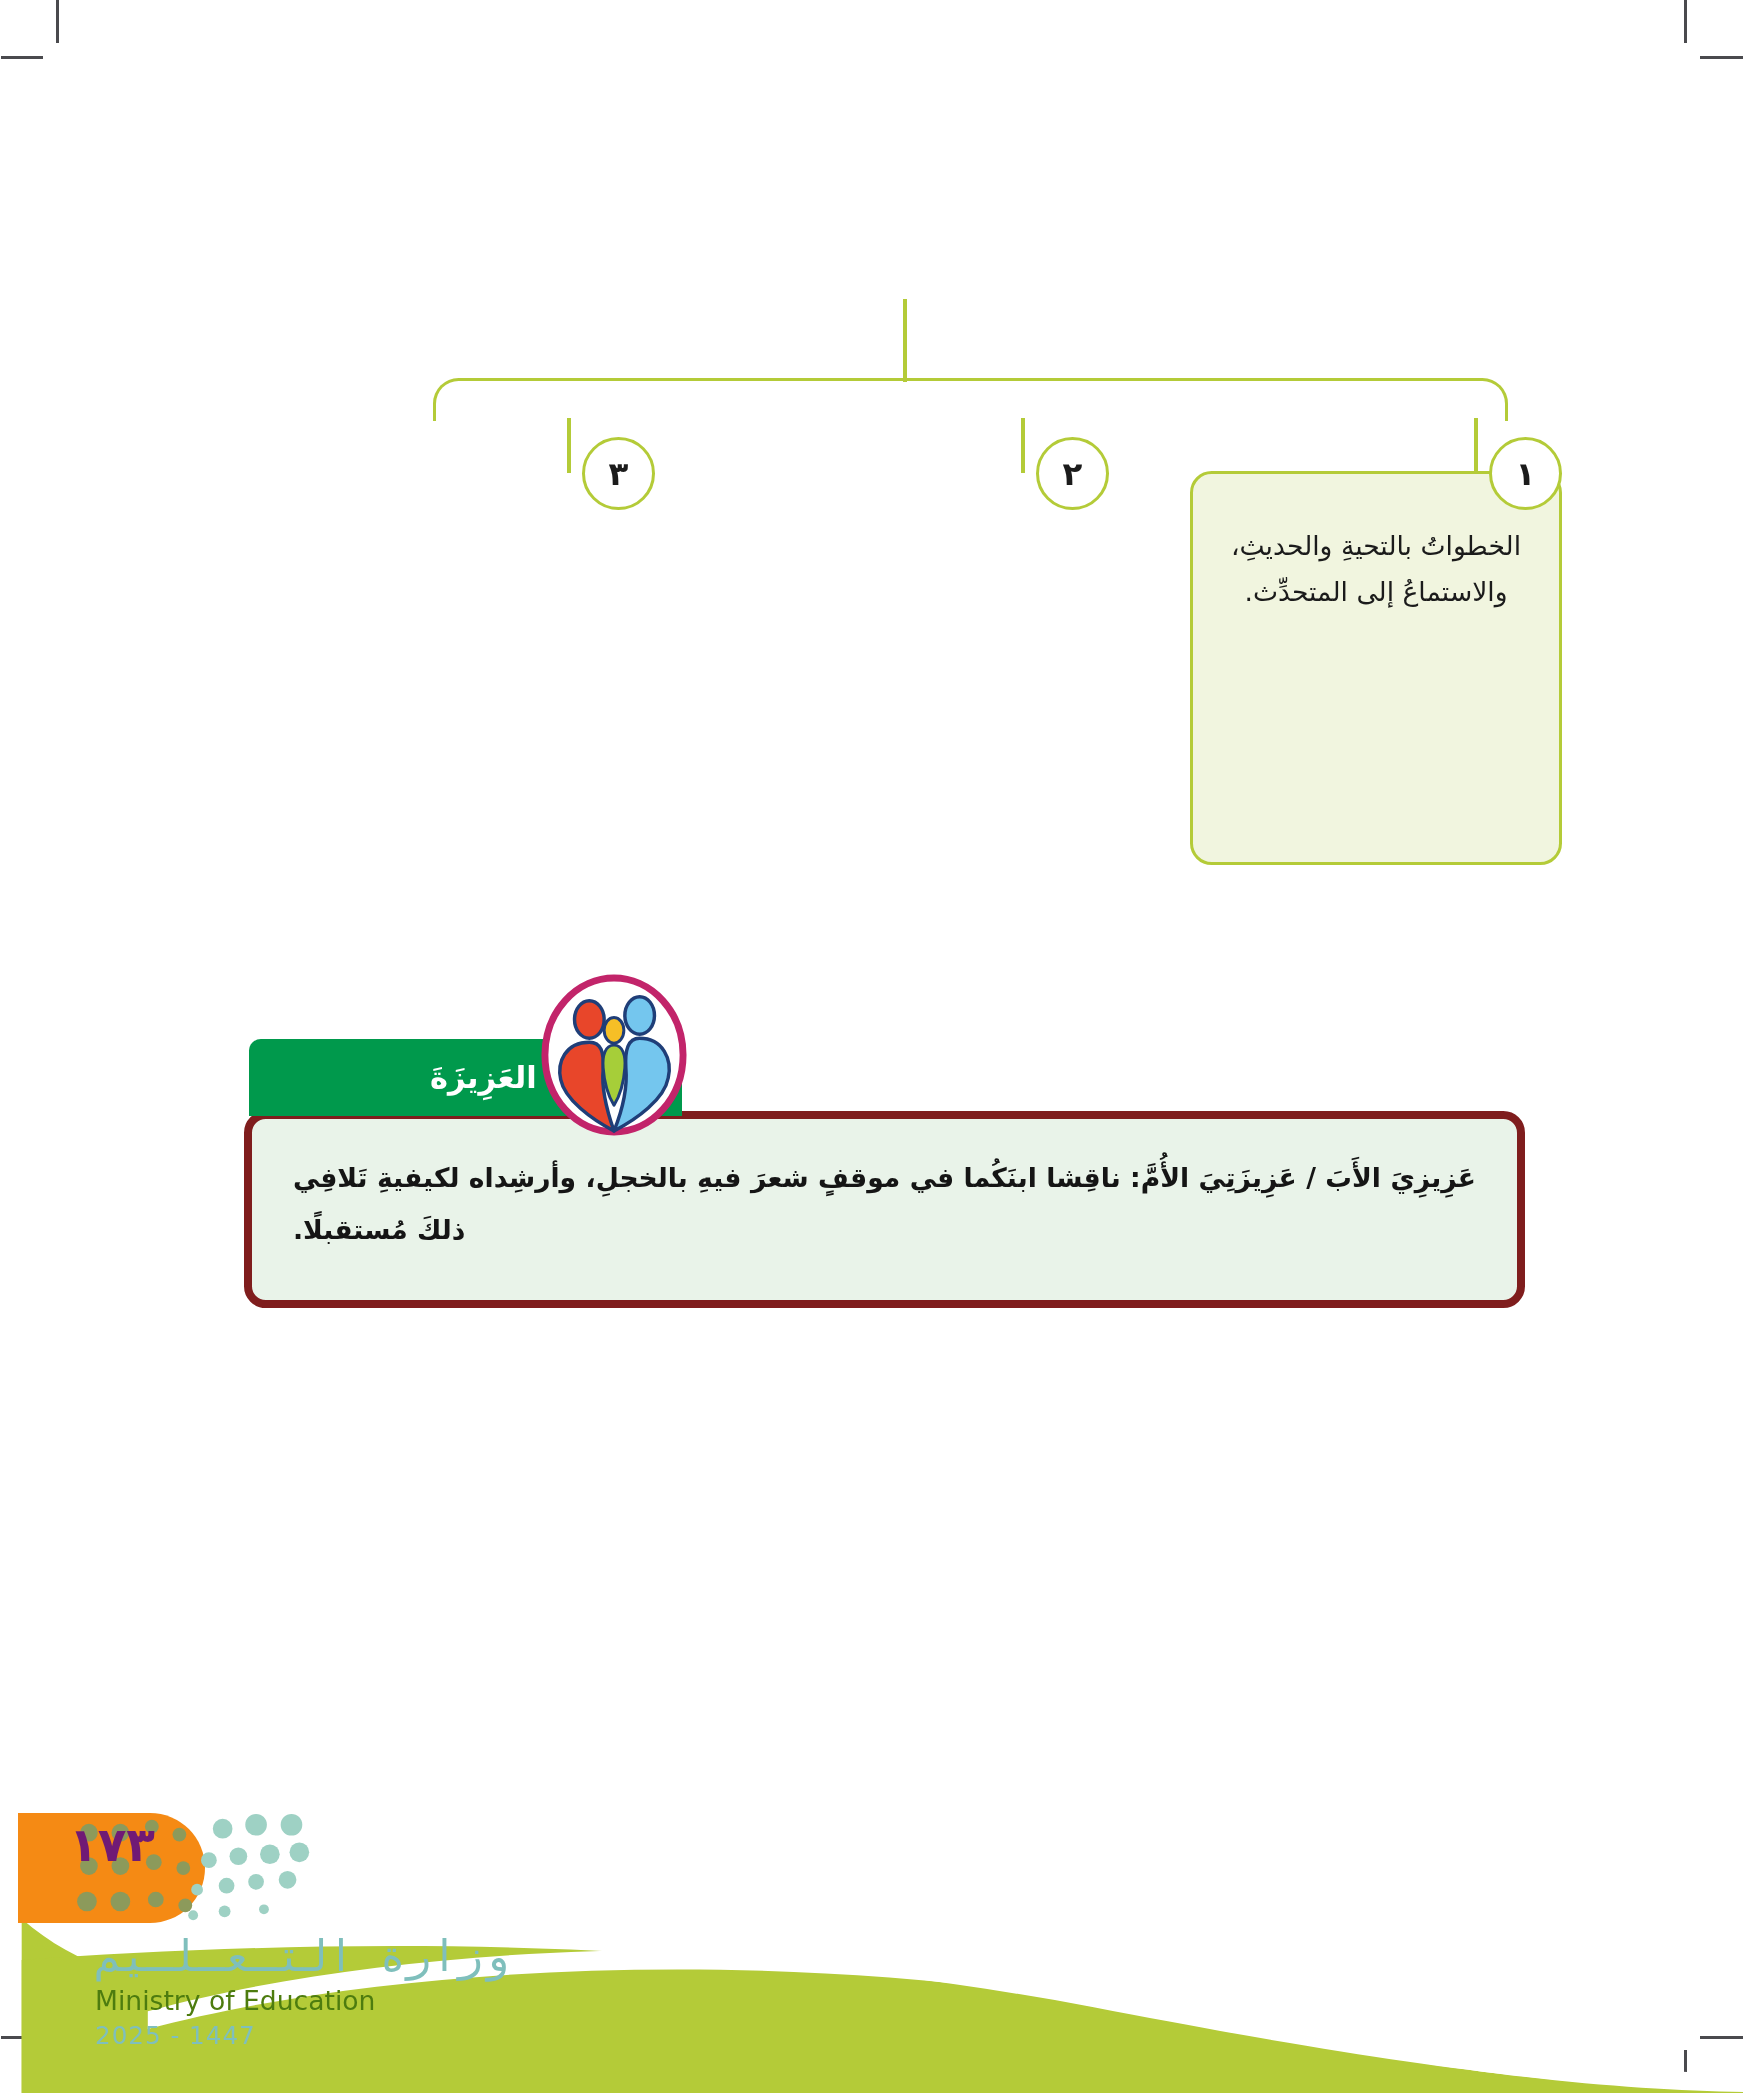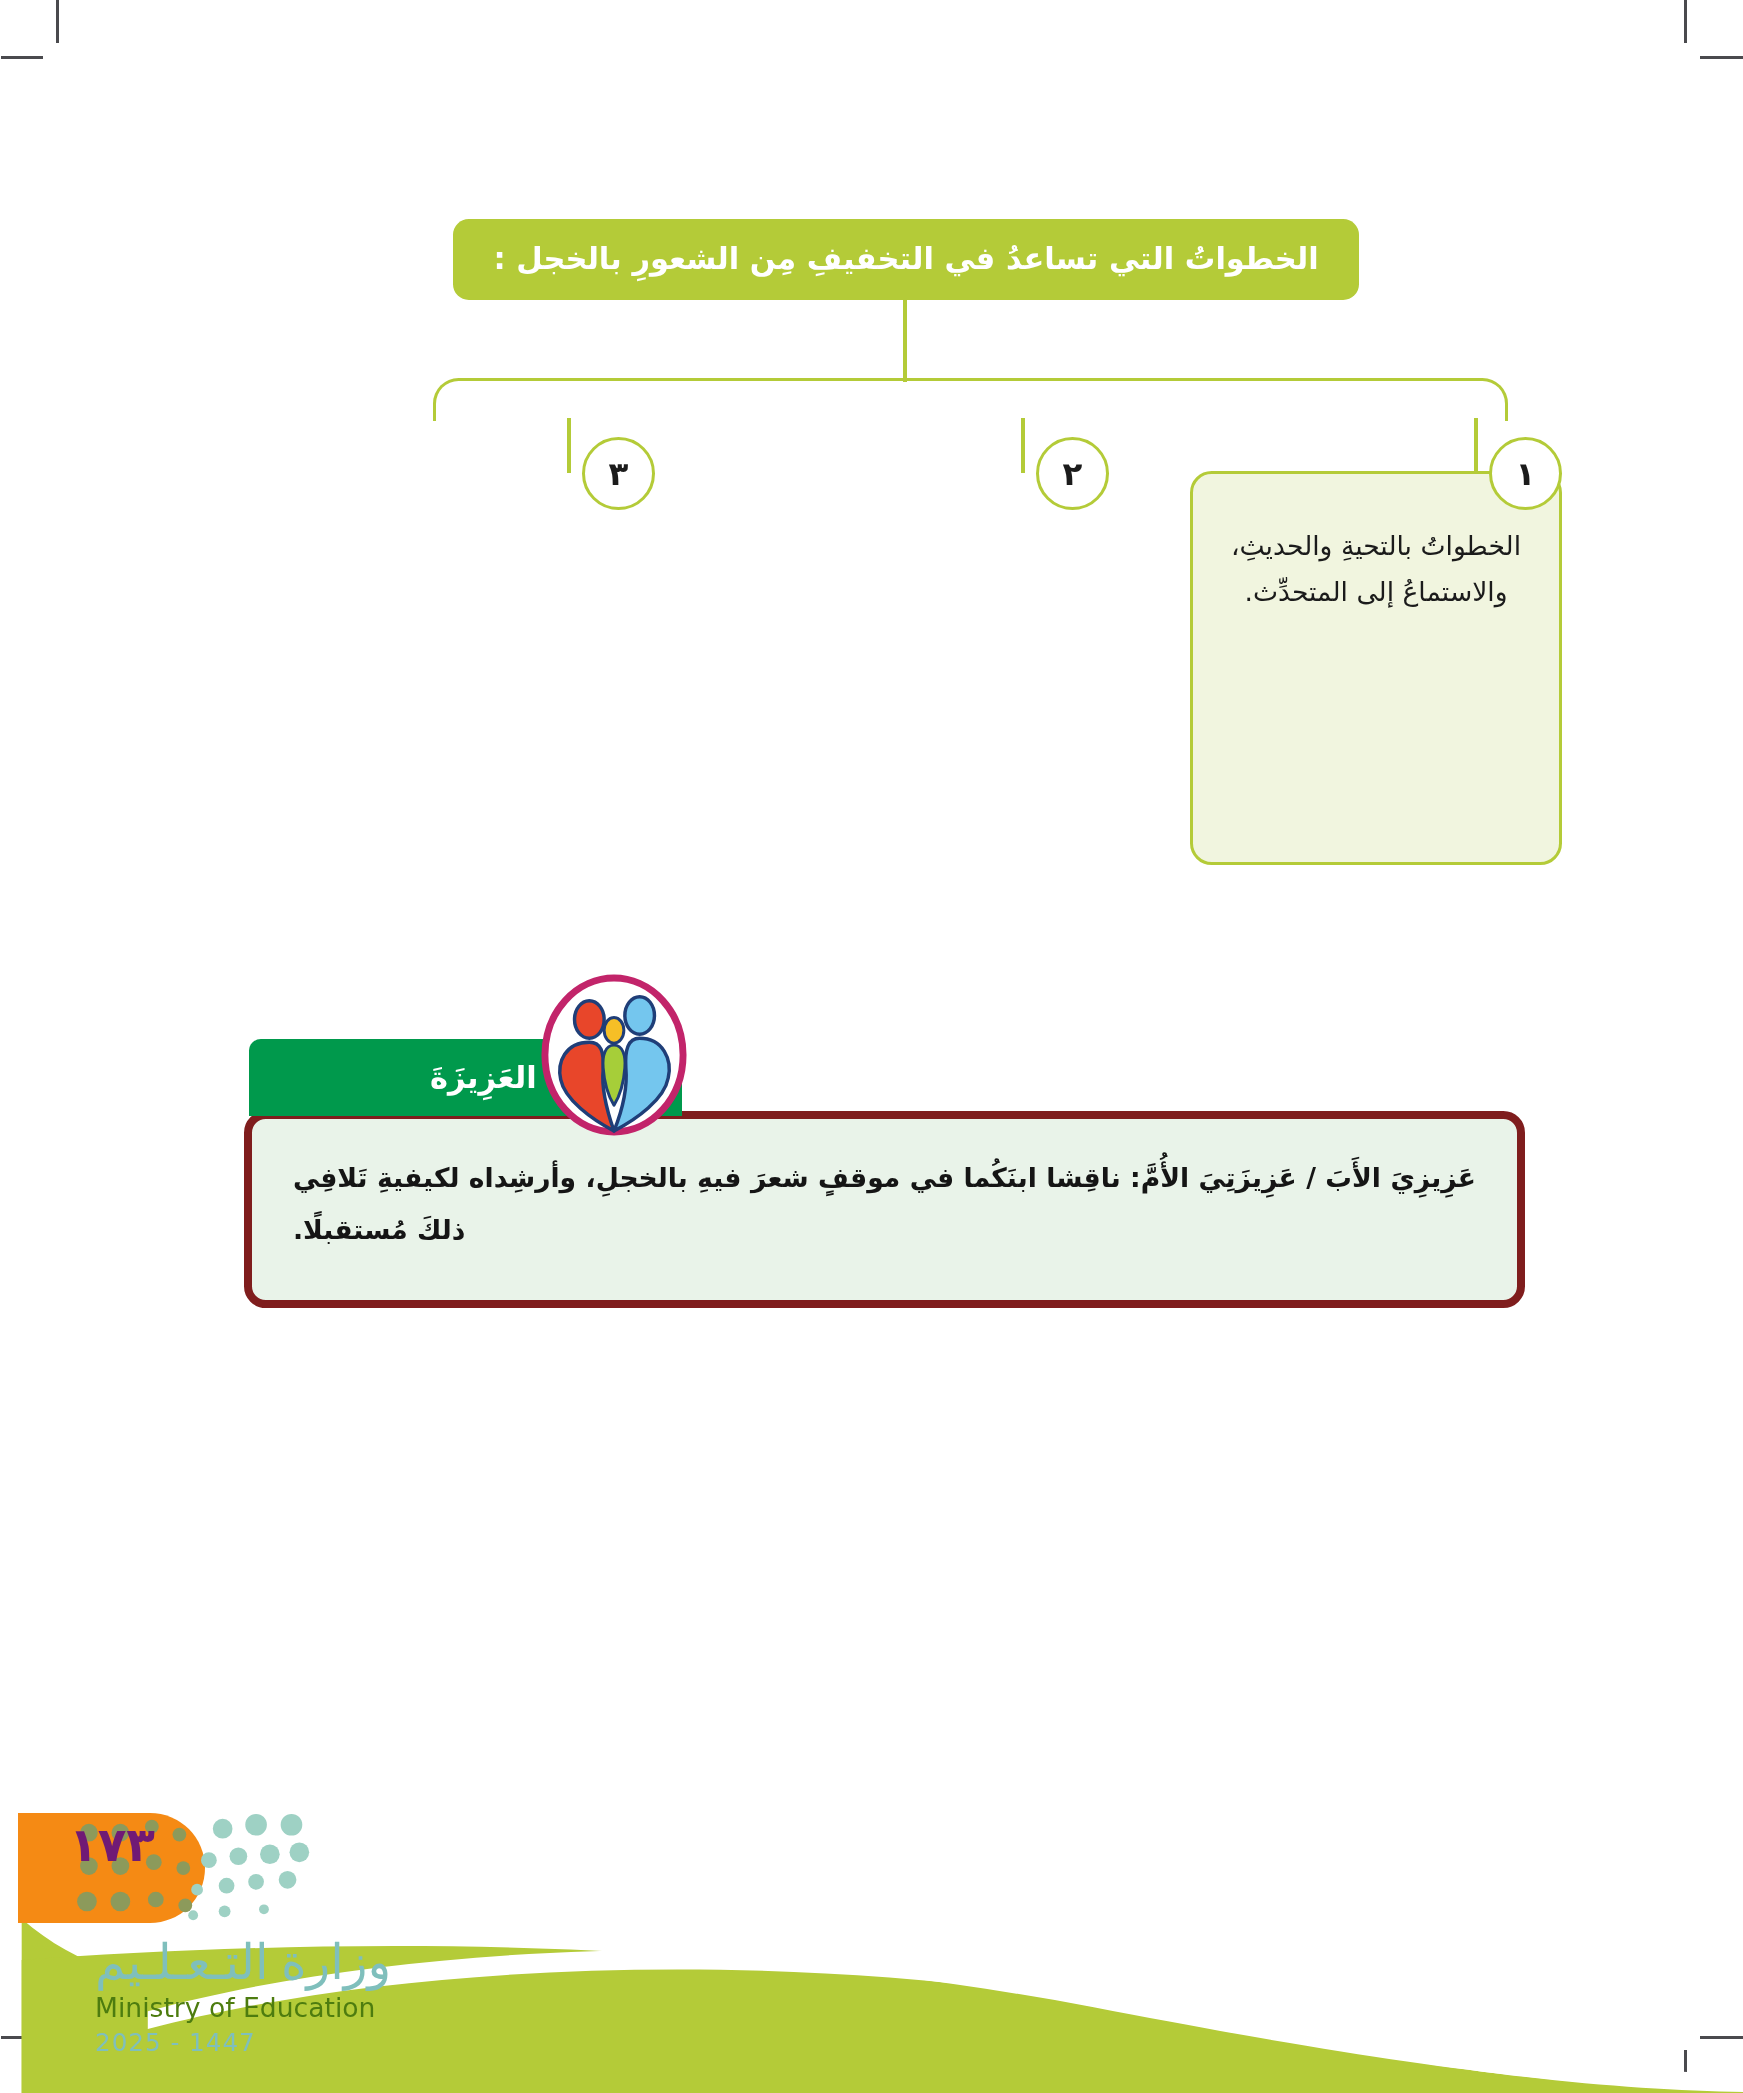--- a/index.html
+++ b/index.html
@@ -220,24 +220,24 @@
   .moe-text-block {
     position: absolute;
     left: 95px;
     top: 1937px;
     z-index: 6;
     direction: rtl;
     text-align: right;
   }
   .moe-ar {
     color: #7fbfbc;
-    font-size: 49px;
+    font-size: 43px;
     letter-spacing: 3px;
     line-height: 1.08;
-    font-family: Liberation Serif, serif;
+    font-family: Liberation Mono, monospace;
   }
   .moe-en {
     color: #4d7c0f;
     font-size: 26.6px;
     direction: ltr;
     text-align: left;
     line-height: 1.35;
     font-family: "DejaVu Sans", "Liberation Sans", sans-serif;
   }
   .moe-year {
@@ -257,23 +257,20 @@
 <div class="crop-mark cm-tl-h"></div>
 <div class="crop-mark cm-tr-v"></div>
 <div class="crop-mark cm-tr-h"></div>
 <div class="crop-mark cm-bl-v"></div>
 <div class="crop-mark cm-bl-h"></div>
 <div class="crop-mark cm-br-v"></div>
 <div class="crop-mark cm-br-h"></div>
 
 <div id="diagram">
 
-  <div class="title-bar">
-    <span class="title-text">الخطواتُ التي تساعدُ في التخفيفِ مِن الشعورِ بالخجل :</span>
-  </div>
 
   <div class="conn-stem"></div>
   <div class="conn-bus"></div>
   <div class="drop drop-1"></div>
   <div class="drop drop-2"></div>
   <div class="drop drop-3"></div>
 
   <div class="step-box step-1">
     <div class="step-text">الخطواتُ بالتحيةِ والحديثِ، والاستماعُ إلى المتحدِّث.</div>
   </div>

